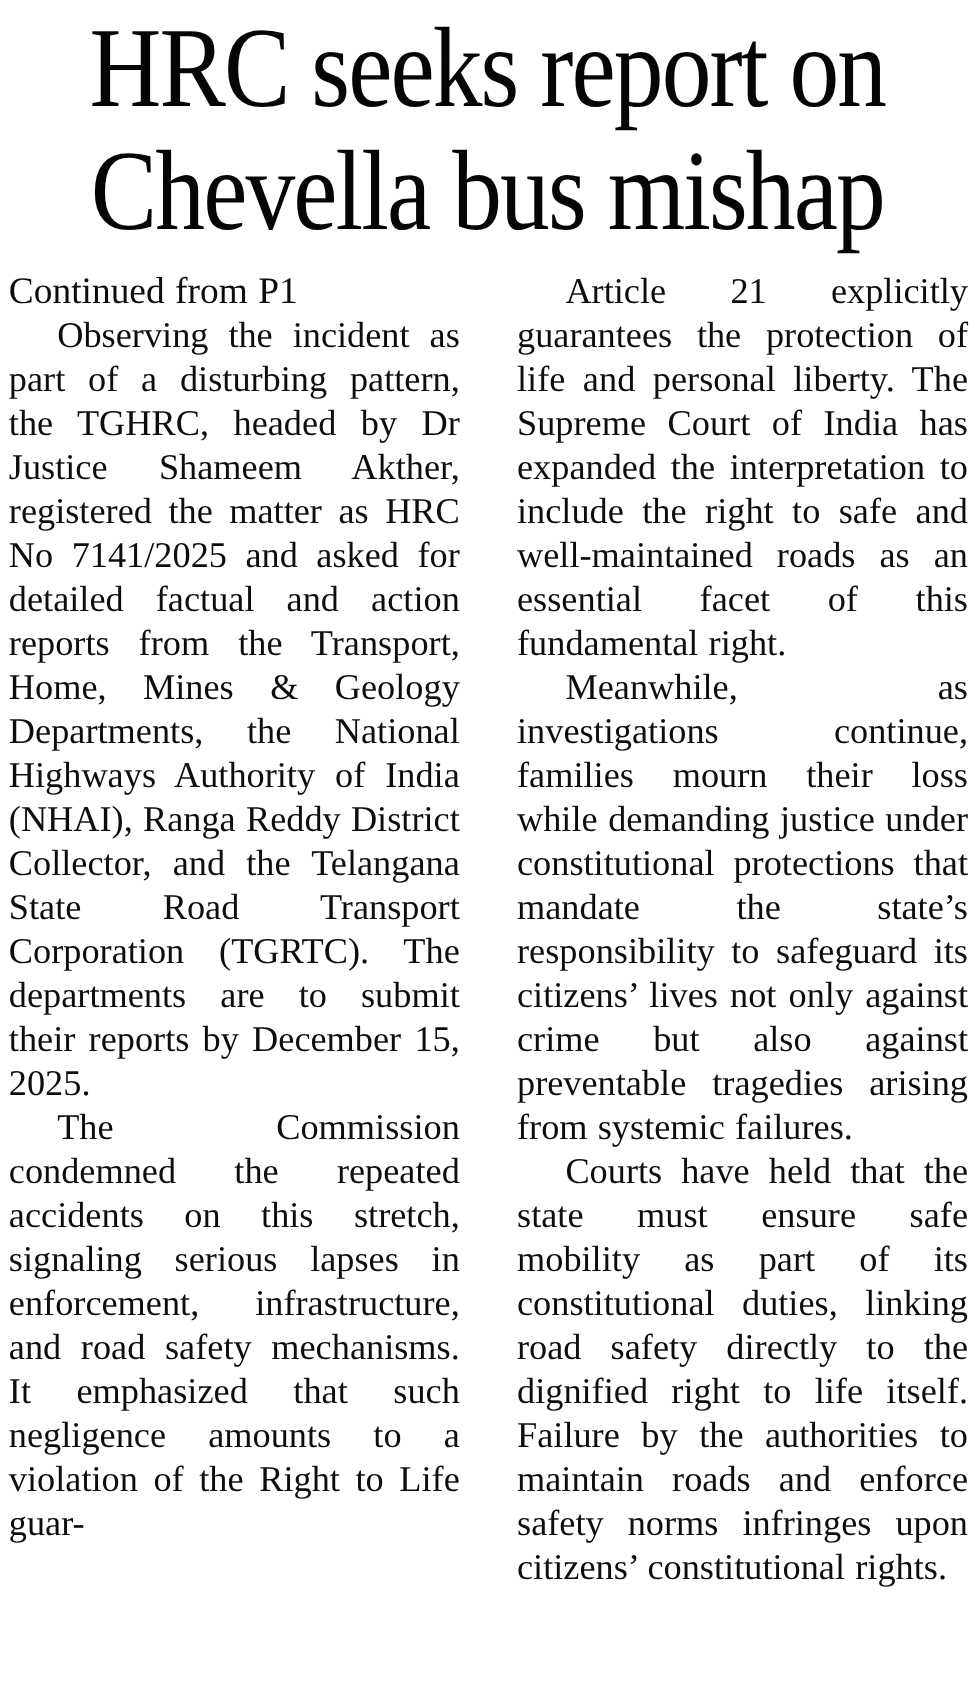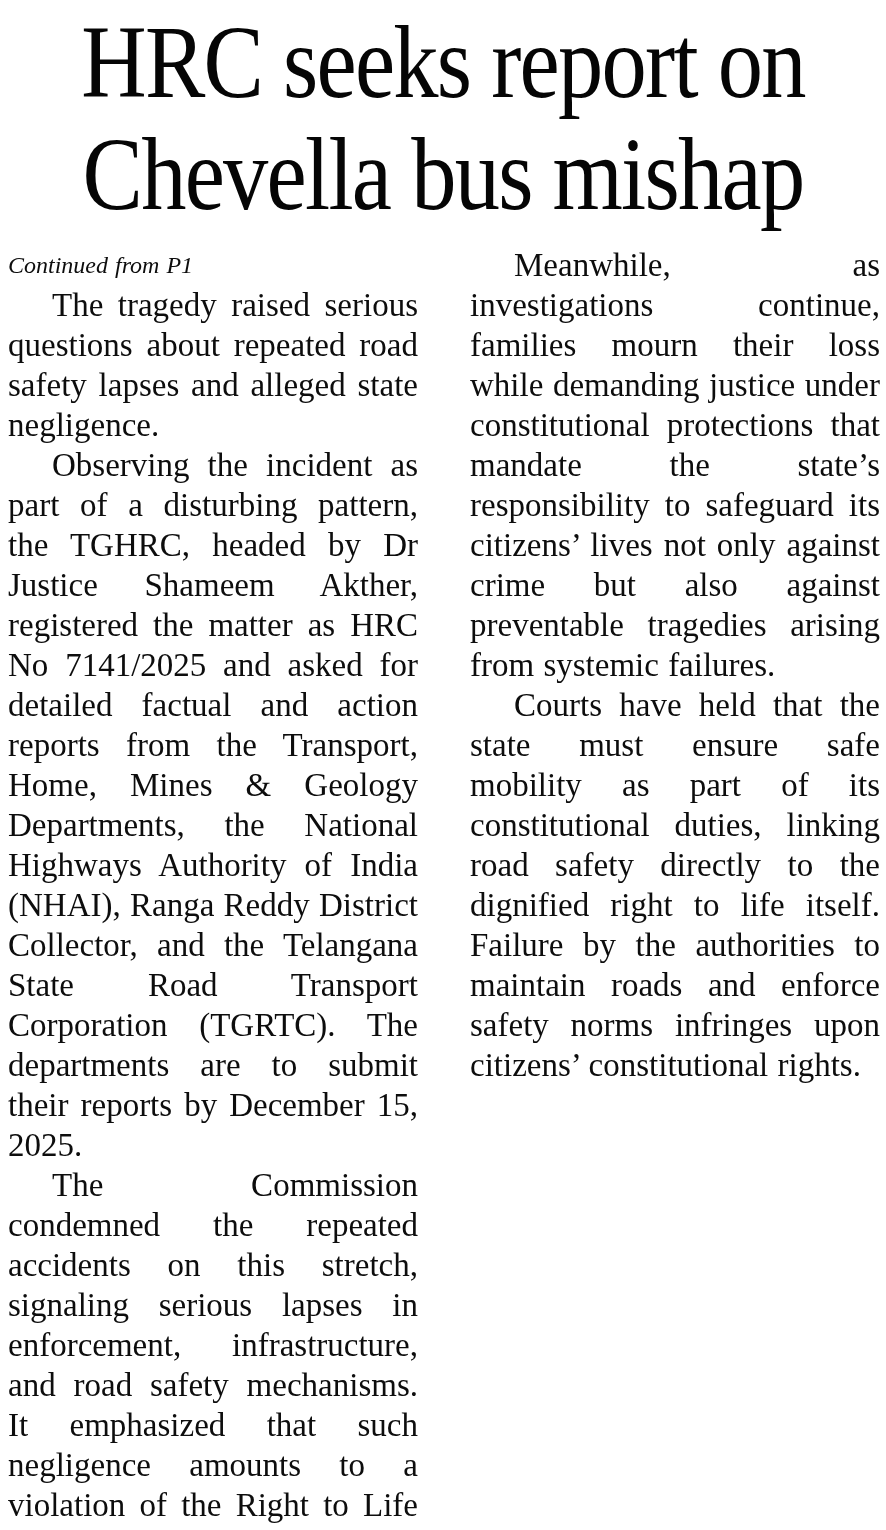--- a/index.html
+++ b/index.html
@@ -51,43 +51,42 @@
     -webkit-hyphens: auto;
     word-spacing: 1px;
   }
   .col p {
     margin: 0;
   }
   .col p.indent {
     text-indent: 44px;
   }
   .continued-note {
-    font-style: italic;
-    font-size: 24px;
+    font-size: 34px;
   }
 </style>
 </head>
 <body>
 
 <div class="page">
 
   <h1 class="headline">
     <span class="hl-line">HRC seeks report on</span>
     <span class="hl-line">Chevella bus mishap</span>
   </h1>
 
   <div class="columns">
 
     <div class="col">
       <p class="continued-note">Continued from P1</p>
-      <p class="indent">The tragedy raised serious questions about repeated road safety lapses and alleged state negligence.</p>
       <p class="indent">Observing the incident as part of a disturbing pattern, the TGHRC, headed by Dr Justice Shameem Akther, registered the matter as HRC No 7141/2025 and asked for detailed factual and action reports from the Transport, Home, Mines &amp; Geology Departments, the National Highways Authority of India (NHAI), Ranga Reddy District Collector, and the Telangana State Road Transport Corporation (TGRTC). The departments are to submit their reports by December 15, 2025.</p>
       <p class="indent">The Commission condemned the repeated accidents on this stretch, signaling serious lapses in enforcement, infrastructure, and road safety mechanisms. It emphasized that such negligence amounts to a violation of the Right to Life guar-</p>
     </div>
 
     <div class="col">
+      <p class="indent">Article 21 explicitly guarantees the protection of life and personal liberty. The Supreme Court of India has expanded the interpretation to include the right to safe and well-maintained roads as an essential facet of this fundamental right.</p>
       <p class="indent">Meanwhile, as investigations continue, families mourn their loss while demanding justice under constitutional protections that mandate the state’s responsibility to safeguard its citizens’ lives not only against crime but also against preventable tragedies arising from systemic failures.</p>
       <p class="indent">Courts have held that the state must ensure safe mobility as part of its constitutional duties, linking road safety directly to the dignified right to life itself. Failure by the authorities to maintain roads and enforce safety norms infringes upon citizens’ constitutional rights.</p>
     </div>
 
   </div>
 
 </div>
 
 </body></html>

